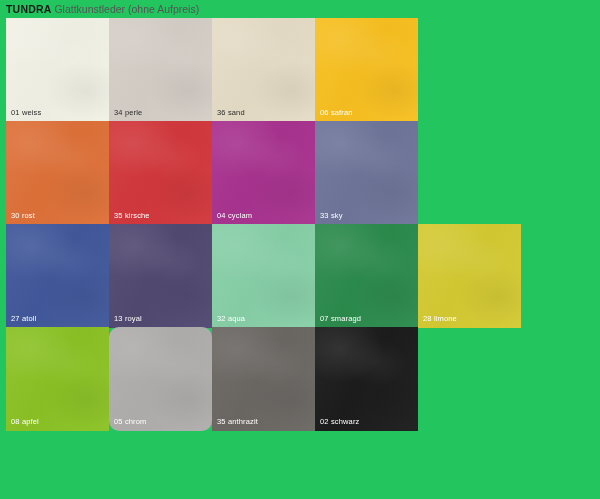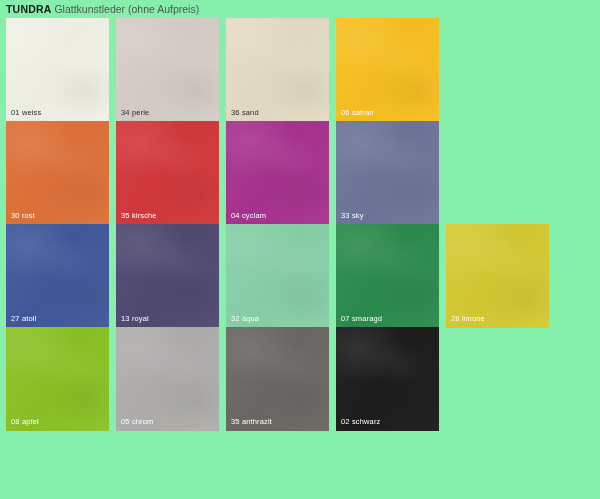--- a/index.html
+++ b/index.html
@@ -10,21 +10,21 @@
   body {
     width: 600px;
     height: 499px;
     font-family: "Liberation Sans", sans-serif;
     overflow: hidden;
   }
   #page {
     position: relative;
     width: 600px;
     height: 499px;
-    background: #86efac;
+    background: #22c55e;
   }
 
   
   #header {
     position: absolute;
     left: 6px;
     top: 1px;
     height: 16px;
     line-height: 16px;
     white-space: nowrap;
@@ -47,21 +47,21 @@
     left: 6px;
     top: 18px;
     width: 586px;
     display: flex;
     flex-direction: column;
     gap: 11px;
   }
   .swatch-row {
     display: flex;
     flex-direction: row;
-    gap: 7px;
+    gap: 0;
     height: 92px;
   }
   .swatch {
     position: relative;
     width: 103px;
     height: 104px;
     box-sizing: border-box;
     overflow: hidden;
   }
   
@@ -158,21 +158,21 @@
         <div class="swatch" style="background: rgb(212, 202, 51);">
           <div class="grain"></div>
           <div class="label light">28 limone</div>
         </div>
       </div>
       <div class="swatch-row">
         <div class="swatch" style="background: rgb(139, 194, 37);">
           <div class="grain"></div>
           <div class="label light">08 apfel</div>
         </div>
-        <div class="swatch" style="background: rgb(176, 174, 172);">
+        <div class="swatch" style="background: rgb(176, 174, 172); border-radius: 10px;">
           <div class="grain"></div>
           <div class="label light">05 chrom</div>
         </div>
         <div class="swatch" style="background: rgb(107, 103, 99);">
           <div class="grain"></div>
           <div class="label light">35 anthrazit</div>
         </div>
         <div class="swatch" style="background: rgb(28, 28, 28);">
           <div class="grain"></div>
           <div class="label light">02 schwarz</div>

